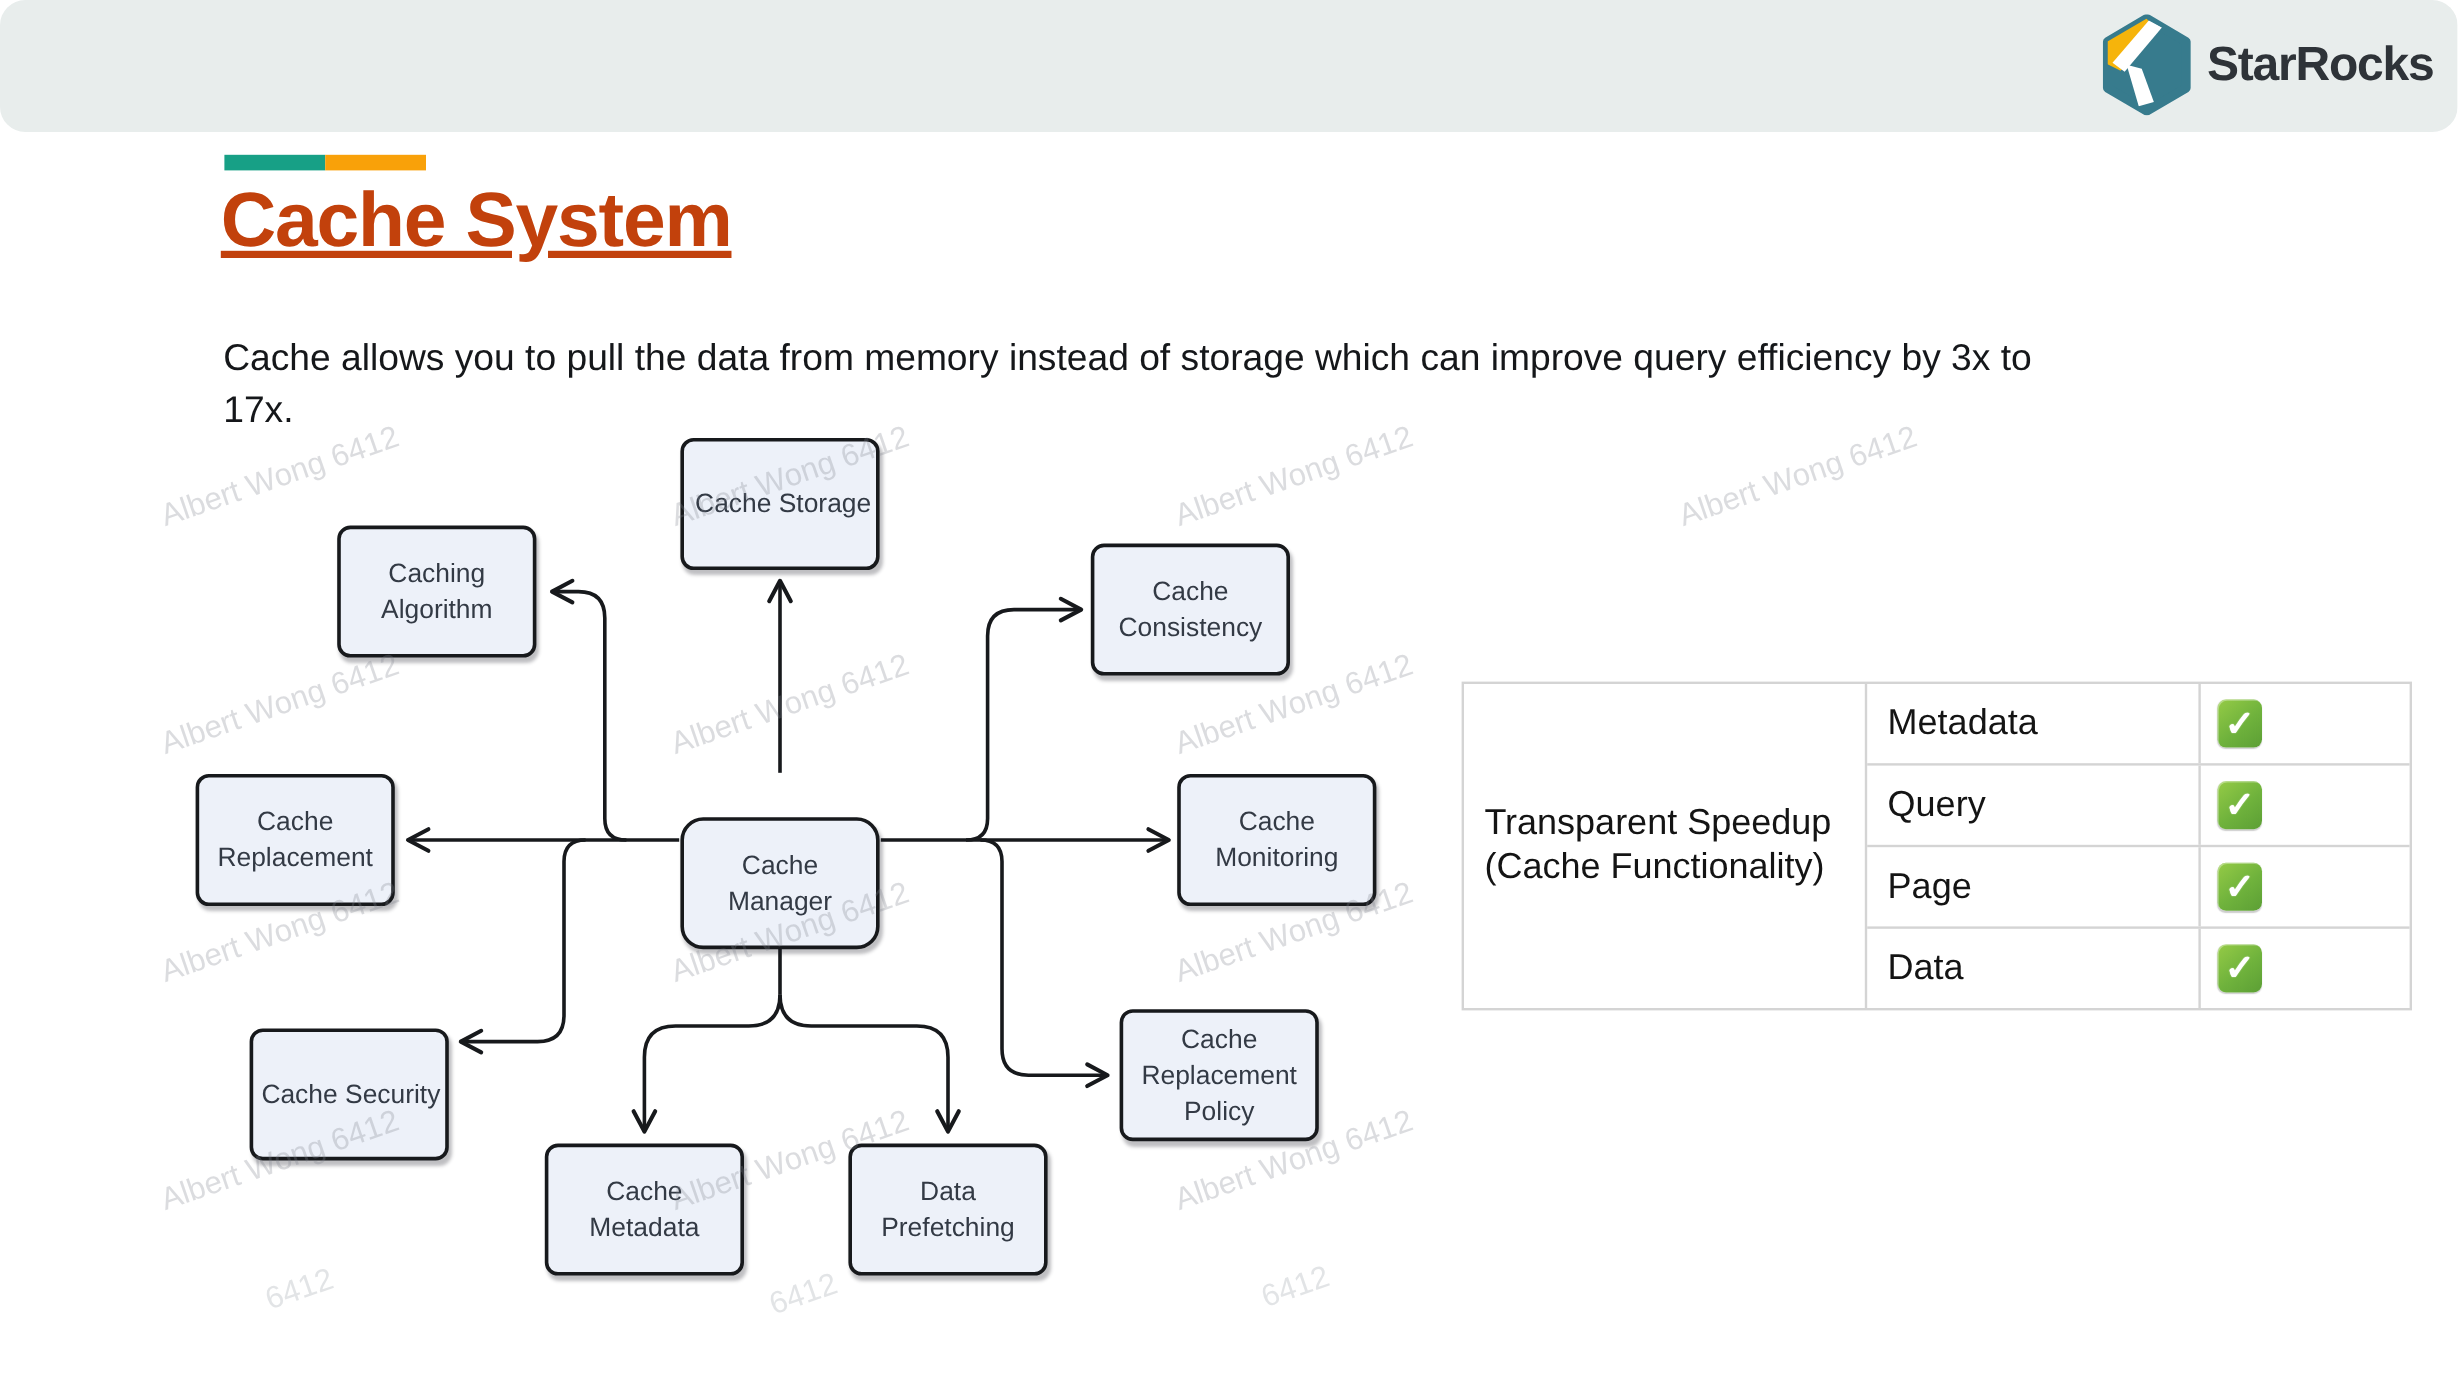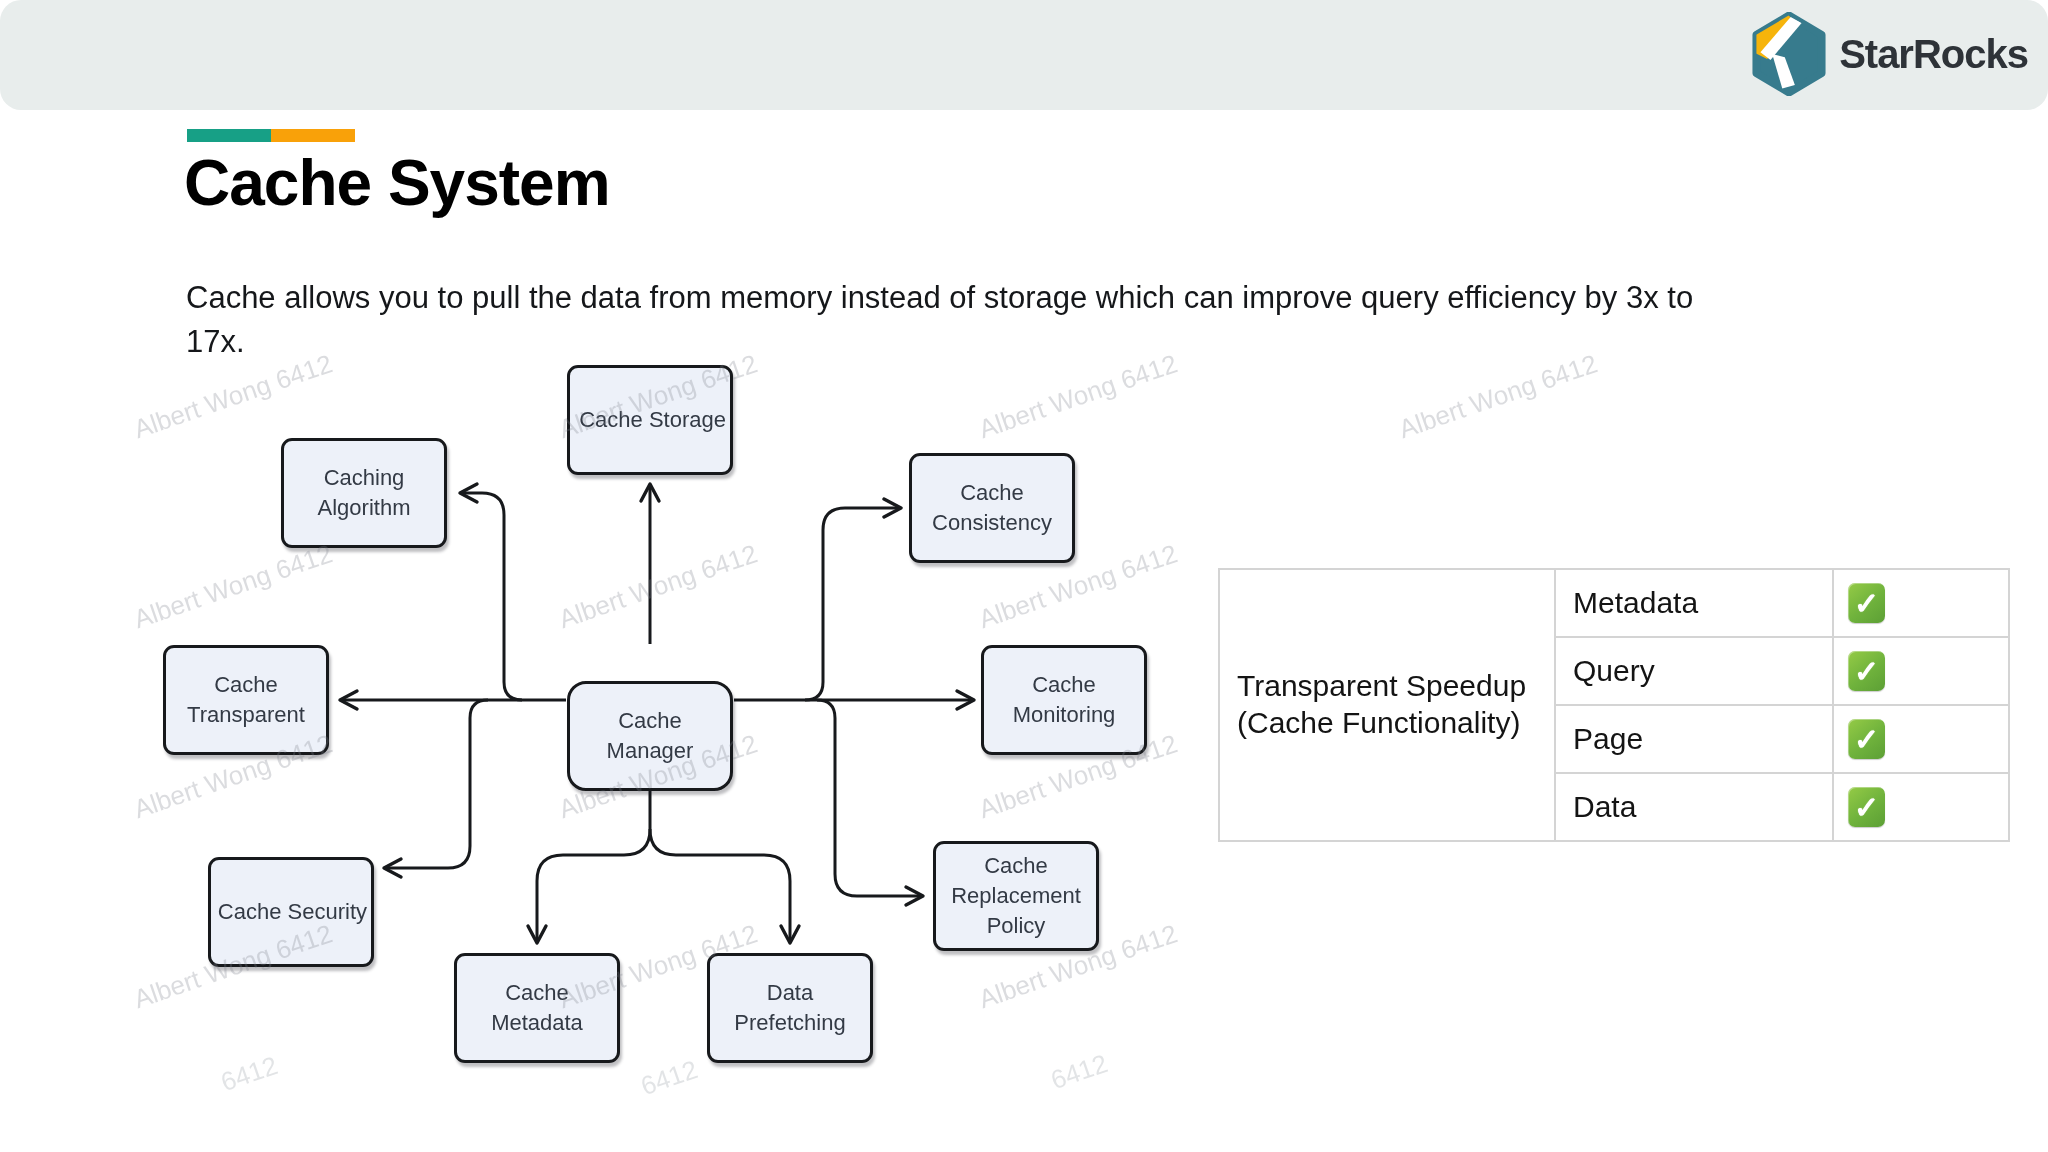--- a/index.html
+++ b/index.html
@@ -24,21 +24,21 @@
   .logo-icon { width: 84px; height: 84px; }
   .logo-text {
     font-size: 40px; font-weight: bold; color: #2E3338; letter-spacing: -1px;
   }
 
   
   .accent-bar { position: absolute; left: 187px; top: 129px; width: 168px; height: 13px; display: flex; }
   .accent-bar .seg { width: 50%; height: 100%; }
   .page-title {
     position: absolute; left: 184px; top: 146px;
-    font-size: 64px; font-weight: bold; color: #000000; letter-spacing: -1px;
+    font-size: 64px; font-weight: bold; color: #c2410c; letter-spacing: -1px; text-decoration: underline;
   }
   .subtitle {
     position: absolute; left: 186px; top: 276px;
     font-size: 31px; color: #15171A; line-height: 44px;
   }
 
   
   .diagram { position: absolute; inset: 0; }
   .edges { position: absolute; left: 0; top: 0; }
   .node {
@@ -141,21 +141,21 @@
       <div class="node" style="left: 567px; top: 365px;">
         <span>Cache Storage</span>
       </div>
       <div class="node" style="left: 281px; top: 438px;">
         <span>Caching Algorithm</span>
       </div>
       <div class="node" style="left: 909px; top: 453px;">
         <span>Cache Consistency</span>
       </div>
       <div class="node" style="left: 163px; top: 645px;">
-        <span>Cache Transparent</span>
+        <span>Cache Replacement</span>
       </div>
       <div class="node" style="left: 567px; top: 681px; border-radius: 19px;">
         <span>Cache Manager</span>
       </div>
       <div class="node" style="left: 981px; top: 645px;">
         <span>Cache Monitoring</span>
       </div>
       <div class="node" style="left: 208px; top: 813px; margin-top: 44px;">
         <span>Cache Security</span>
       </div>

